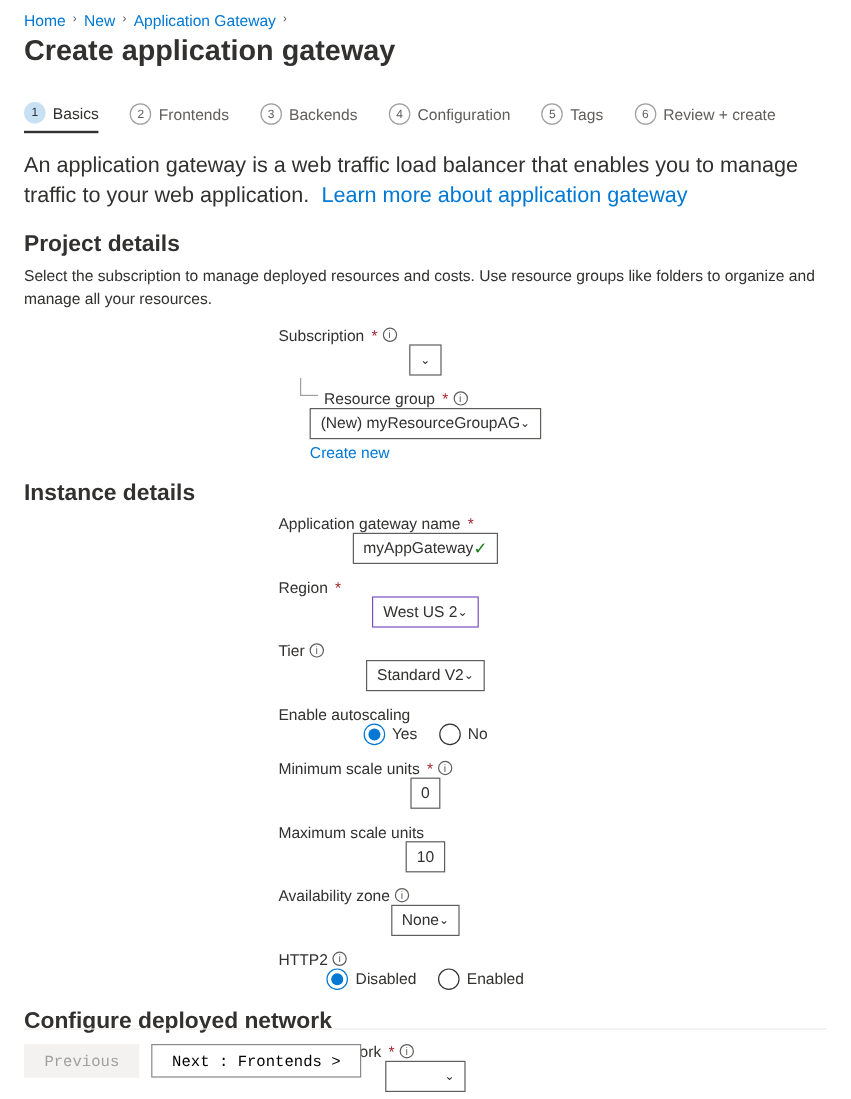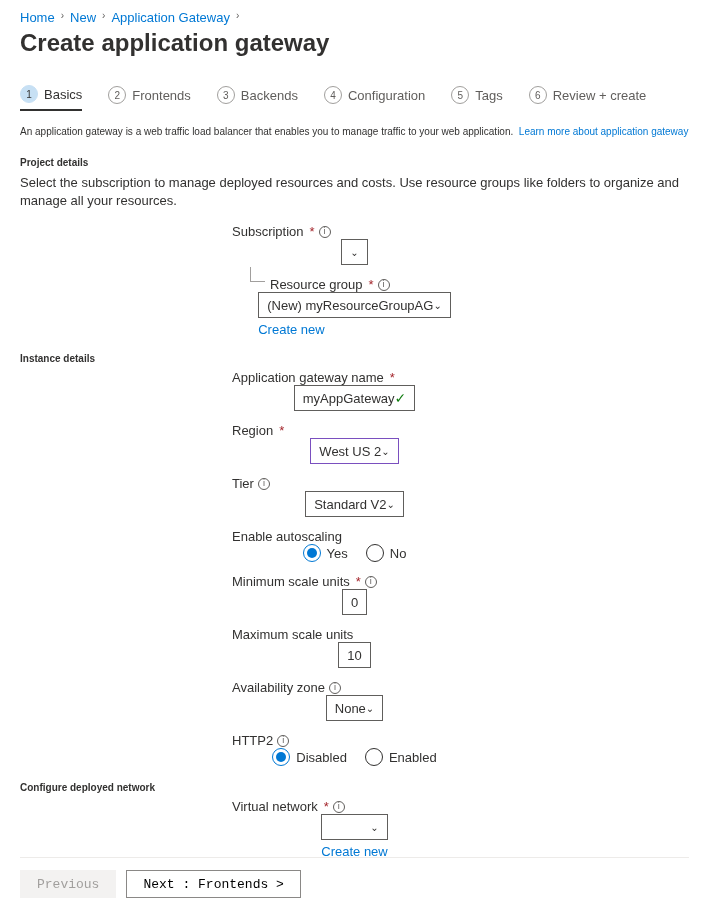--- a/index.html
+++ b/index.html
@@ -31,22 +31,22 @@
       width: 18px; height: 18px; border-radius: 50%;
       border: 1px solid #a19f9d; display: inline-flex;
       align-items: center; justify-content: center;
       font-size: 10px; color:#605e5c;
     }
     .tab.active .circle {
       background: #c7e0f4; border-color: #c7e0f4; color:#323130;
     }
 
     
-    .desc { font-size: 10px; line-height: 1.4; margin-bottom: 18px; }
-    .section-title { font-size: 10px; font-weight: 600; margin-bottom: 6px; margin-top: 16px; }
+    .desc { font-size: 18px; line-height: 1.4; margin-bottom: 18px; }
+    .section-title { font-size: 19px; font-weight: 600; margin-bottom: 6px; margin-top: 16px; }
     .section-desc { font-size: 13px; line-height: 1.4; margin-bottom: 14px; }
 
     
     .row { display: flex; align-items: center; margin-bottom: 12px; flex-direction: column; }
     .row .label { width: 245px; font-size: 13px; display: flex; align-items: center; gap: 4px; }
     .row .label.indented { padding-left: 38px; position: relative; }
     .row .label.indented::before {
       content: ""; position: absolute; left: 18px; top: -10px; width: 14px; height: 14px;
       border-left: 1px solid #a19f9d; border-bottom: 1px solid #a19f9d;
     }

